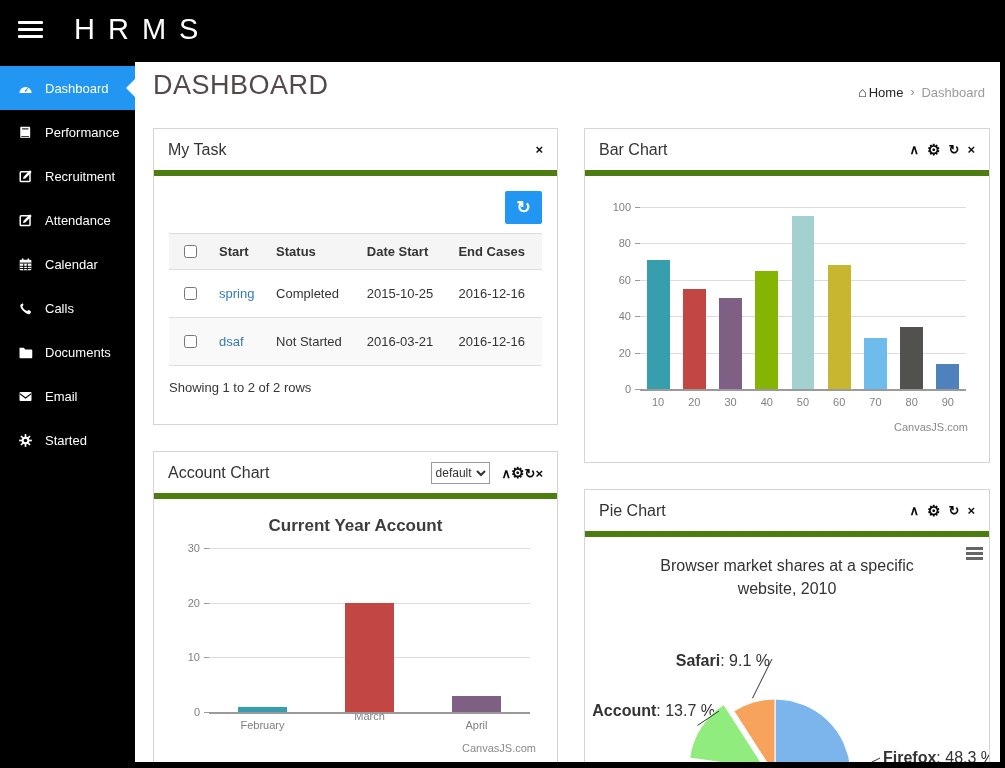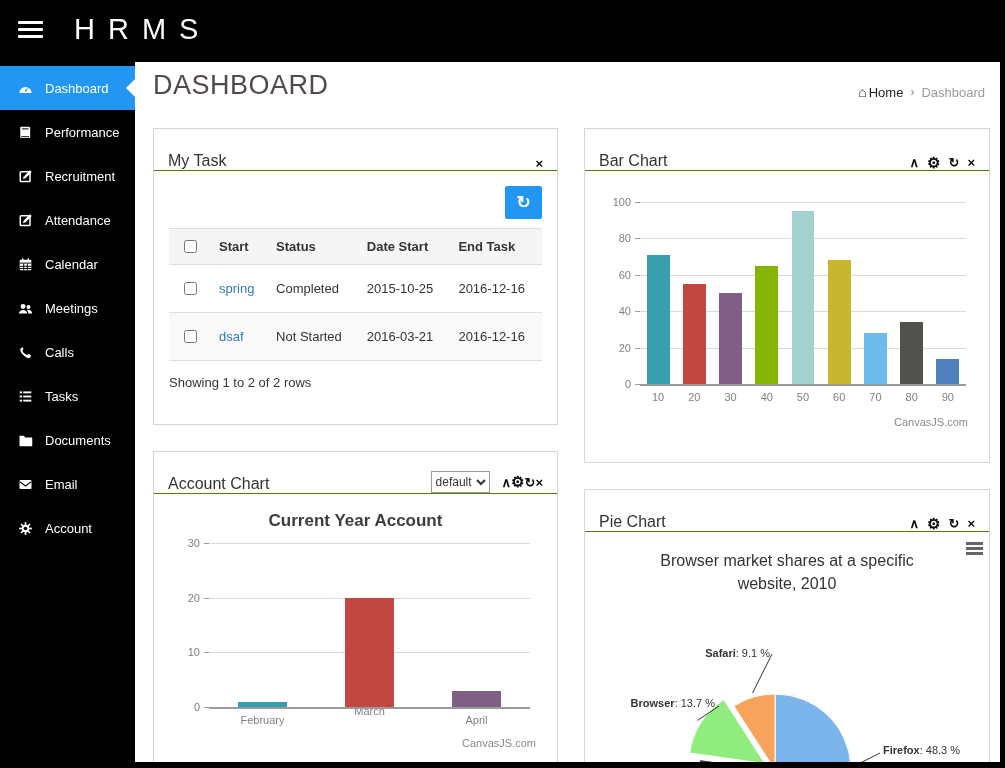--- a/index.html
+++ b/index.html
@@ -24,21 +24,21 @@
   .main{position:absolute;left:135px;top:62px;width:865px;height:700px;background:#fff;overflow:hidden}
   .page-title{position:absolute;left:18px;top:8px;margin:0;font-size:27px;font-weight:300;color:#54484b;letter-spacing:.5px}
   .breadcrumb{position:absolute;right:15px;top:22px;font-size:13px;color:#333;display:flex;align-items:center;gap:7px}
   .breadcrumb .home-ic{font-size:14px;margin-right:2px}
   .breadcrumb .crumb-home{cursor:pointer;color:#222}
   .breadcrumb .sep{color:#888;font-size:12px}
   .breadcrumb .crumb-cur{color:#9a9a9a}
   .col1{position:absolute;left:18px;top:66px;width:405px}
   .col2{position:absolute;left:449px;top:66px;width:406px}
   .panel{background:#fff;border:1px solid #d5d5d5;margin-bottom:26px;box-sizing:border-box;overflow:hidden}
-  .panel-h{position:relative;height:41px;border-bottom:1px solid #4d7c0f;display:flex;align-items:flex-end;
+  .panel-h{position:relative;height:41px;border-bottom:6px solid #4d7c0f;display:flex;align-items:center;
            padding:0 14px;font-size:16px;color:#333}
   .tools{margin-left:auto;display:flex;align-items:center;gap:8px;font-size:13px;color:#0a0a0a;font-weight:bold}
   .tool{cursor:pointer;line-height:1}
   .tool.gear{font-size:15px}
   .panel-b{position:relative;padding:15px;box-sizing:border-box}
   
   .refresh-btn{display:block;margin-left:auto;width:37px;height:33px;background:#2196f3;color:#fff;border:none;
                border-radius:2px;font-size:17px;font-weight:bold;cursor:pointer}
   .task-table{width:100%;border-collapse:collapse;font-size:13px;color:#333;margin-top:9px}
   .task-table th{background:#f5f5f5;text-align:left;font-weight:bold;padding:8px;border-top:1px solid #ddd;border-bottom:1px solid #ddd}
@@ -58,21 +58,21 @@
   .chart .xlab{position:absolute;font-size:11px;color:#808080;text-align:center}
   .chart .bar{position:absolute}
   .chart .credit{position:absolute;right:6px;bottom:0;font-size:11px;color:#8a8a8a}
   .chart-title{text-align:center;font-size:17px;font-weight:bold;color:#3d3d3d;margin:2px 0 6px}
   
   .pie-title{width:310px;margin:2px auto 0;text-align:center;font-size:16px;color:#333;line-height:1.45}
   .ctx-menu{position:absolute;right:6px;top:10px;width:17px;cursor:pointer}
   .ctx-menu span{display:block;height:2.5px;background:#666;margin-bottom:2.5px}
   .pie-area{position:relative;height:230px;margin-top:6px}
   .pie-area svg{position:absolute;left:0;top:0}
-  .pie-lbl{position:absolute;font-size:11px;color:#333;white-space:nowrap}
+  .pie-lbl{position:absolute;font-size:16px;color:#333;white-space:nowrap}
   .pie-lbl b{font-weight:bold}
   select{font-size:12px;height:22px;border:1px solid #9a9a9a;background:#fff;color:#333;margin-right:4px}
 </style>
 </head>
 <body>
 
 <div class="topbar">
   <div class="hamburger">
       <span></span>
       <span></span>
@@ -130,48 +130,24 @@
           <rect class="cut" x="9.4" y="7" width="1" height="7"></rect>
           <rect class="cut" x="1.8" y="9.4" width="12.4" height="1"></rect>
           <rect class="cut" x="1.8" y="11.8" width="12.4" height="1"></rect>
         </svg>
       </span>
       <span>Calendar</span>
     </div>
     <div class="side-item">
       <span class="icn">
         <svg viewBox="0 0 16 16">
-          <circle cx="5.4" cy="5.8" r="2.6"></circle>
-          <path d="M.9 13.4c.3-2.6 2.2-3.9 4.5-3.9s4.2 1.3 4.5 3.9z"></path>
-          <circle cx="11.2" cy="6.3" r="2.1"></circle>
-          <path d="M10.4 9.4c2.4-.3 4.4 1 4.7 4h-4.1c-.1-1.6-.6-3-1.8-4z"></path>
-        </svg>
-      </span>
-      <span>Meetings</span>
-    </div>
-    <div class="side-item">
-      <span class="icn">
-        <svg viewBox="0 0 16 16">
           <path d="M3.9 1.6c.6.1 2 1.9 1.9 2.5 0 .4-.6 1-1 1.5-.3.4 1.2 2.7 1.8 3.3.6.6 2.9 2.1 3.3 1.8.5-.4 1.1-1 1.5-1 .6-.1 2.4 1.3 2.5 1.9.1.5-1.3 2.5-2.1 2.5-3.3.2-9.6-6.1-9.4-9.4 0-.8 2-2.2 2.5-2.1z"></path>
         </svg>
       </span>
       <span>Calls</span>
-    </div>
-    <div class="side-item">
-      <span class="icn">
-        <svg viewBox="0 0 16 16">
-          <rect x="1.8" y="2.6" width="2.6" height="2"></rect>
-          <rect x="5.6" y="2.6" width="8.6" height="2"></rect>
-          <rect x="1.8" y="7" width="2.6" height="2"></rect>
-          <rect x="5.6" y="7" width="8.6" height="2"></rect>
-          <rect x="1.8" y="11.4" width="2.6" height="2"></rect>
-          <rect x="5.6" y="11.4" width="8.6" height="2"></rect>
-        </svg>
-      </span>
-      <span>Tasks</span>
     </div>
     <div class="side-item">
       <span class="icn">
         <svg viewBox="0 0 16 16">
           <path d="M1.6 2.8h4.6l1.6 1.9h6.6c.4 0 .8.4.8.8v7.9c0 .4-.4.8-.8.8H2.4c-.4 0-.8-.4-.8-.8z"></path>
         </svg>
       </span>
       <span>Documents</span>
     </div>
     <div class="side-item">
@@ -189,21 +165,21 @@
           <g>
             <rect x="7.1" y="1.2" width="1.8" height="13.6"></rect>
             <rect x="7.1" y="1.2" width="1.8" height="13.6" transform="rotate(45 8 8)"></rect>
             <rect x="7.1" y="1.2" width="1.8" height="13.6" transform="rotate(90 8 8)"></rect>
             <rect x="7.1" y="1.2" width="1.8" height="13.6" transform="rotate(135 8 8)"></rect>
             <circle cx="8" cy="8" r="4.1"></circle>
             <circle class="cut" cx="8" cy="8" r="1.9"></circle>
           </g>
         </svg>
       </span>
-      <span>Account</span>
+      <span>Started</span>
     </div>
   </nav>
 
 <div class="main">
   <h1 class="page-title">DASHBOARD</h1>
   <div class="breadcrumb">
     <span class="crumb-home">
       <span class="home-ic">⌂</span><span>Home</span>
     </span>
     <span class="sep">›</span>
@@ -223,21 +199,21 @@
         <button class="refresh-btn">
           <span>↻</span>
         </button>
         <table class="task-table">
           <thead>
               <tr id="task-head">
                 <th class="chk"><input type="checkbox" style=""></th>
                 <th>Start</th>
                 <th>Status</th>
                 <th>Date Start</th>
-                <th>End Task</th>
+                <th>End Cases</th>
               </tr>
             </thead>
           <tbody id="task-body">
               <tr>
                 <td class="chk"><input type="checkbox" style=""></td>
     <td><a>spring</a></td>
     <td>Completed</td>
     <td>2015-10-25</td>
     <td>2016-12-16</td>
               </tr>
@@ -356,21 +332,21 @@
       </header>
       <div class="panel-b">
         <div class="pie-title">Browser market shares at a specific website, 2010</div>
         <div class="ctx-menu">
             <span></span>
             <span></span>
             <span></span>
           </div>
         <div class="pie-area" id="pie-area">
             <div class="pie-lbl" style="top: 143px; left: 283px;"><b>Firefox</b>: 48.3 %</div>
-            <div class="pie-lbl" style="top: 96px; right: 259px;"><b>Browser</b>: 13.7 %</div>
+            <div class="pie-lbl" style="top: 96px; right: 259px;"><b>Account</b>: 13.7 %</div>
             <div class="pie-lbl" style="top: 46px; right: 204px;"><b>Safari</b>: 9.1 %</div>
             <svg width="374" height="230">
               <path d="M175,169 L175,93 A76,76 0 0 1 183.10244772491973,244.5668600701719 Z" fill="#7cb5ec" stroke="#fff"></path>
               <line x1="280" y1="152" x2="254.88593448956078" y2="164.72946481929918" stroke="#333" stroke-width="1"></line>
               <path d="M175,169 L183.10244772491973,244.5668600701719 A76,76 0 0 1 99.7249316470545,158.5279379079675 Z" fill="#434348" stroke="#fff"></path>
               <path d="M164.8883150540748,162.53827983008006 L89.61324670112931,152.06621773804756 A76,76 0 0 1 123.76309989243222,98.62649157541921 Z" fill="#90ed7d" stroke="#fff"></path>
               <line x1="119" y1="105" x2="97.47708208124027" y2="119.46014536394719" stroke="#333" stroke-width="1"></line>
               <path d="M175,169 L133.8747848383574,105.08821174533915 A76,76 0 0 1 174.99999999999997,93 Z" fill="#f7a35c" stroke="#fff"></path>
               <line x1="172" y1="53" x2="152.4394739279897" y2="92.24700225167656" stroke="#333" stroke-width="1"></line>
             </svg>

